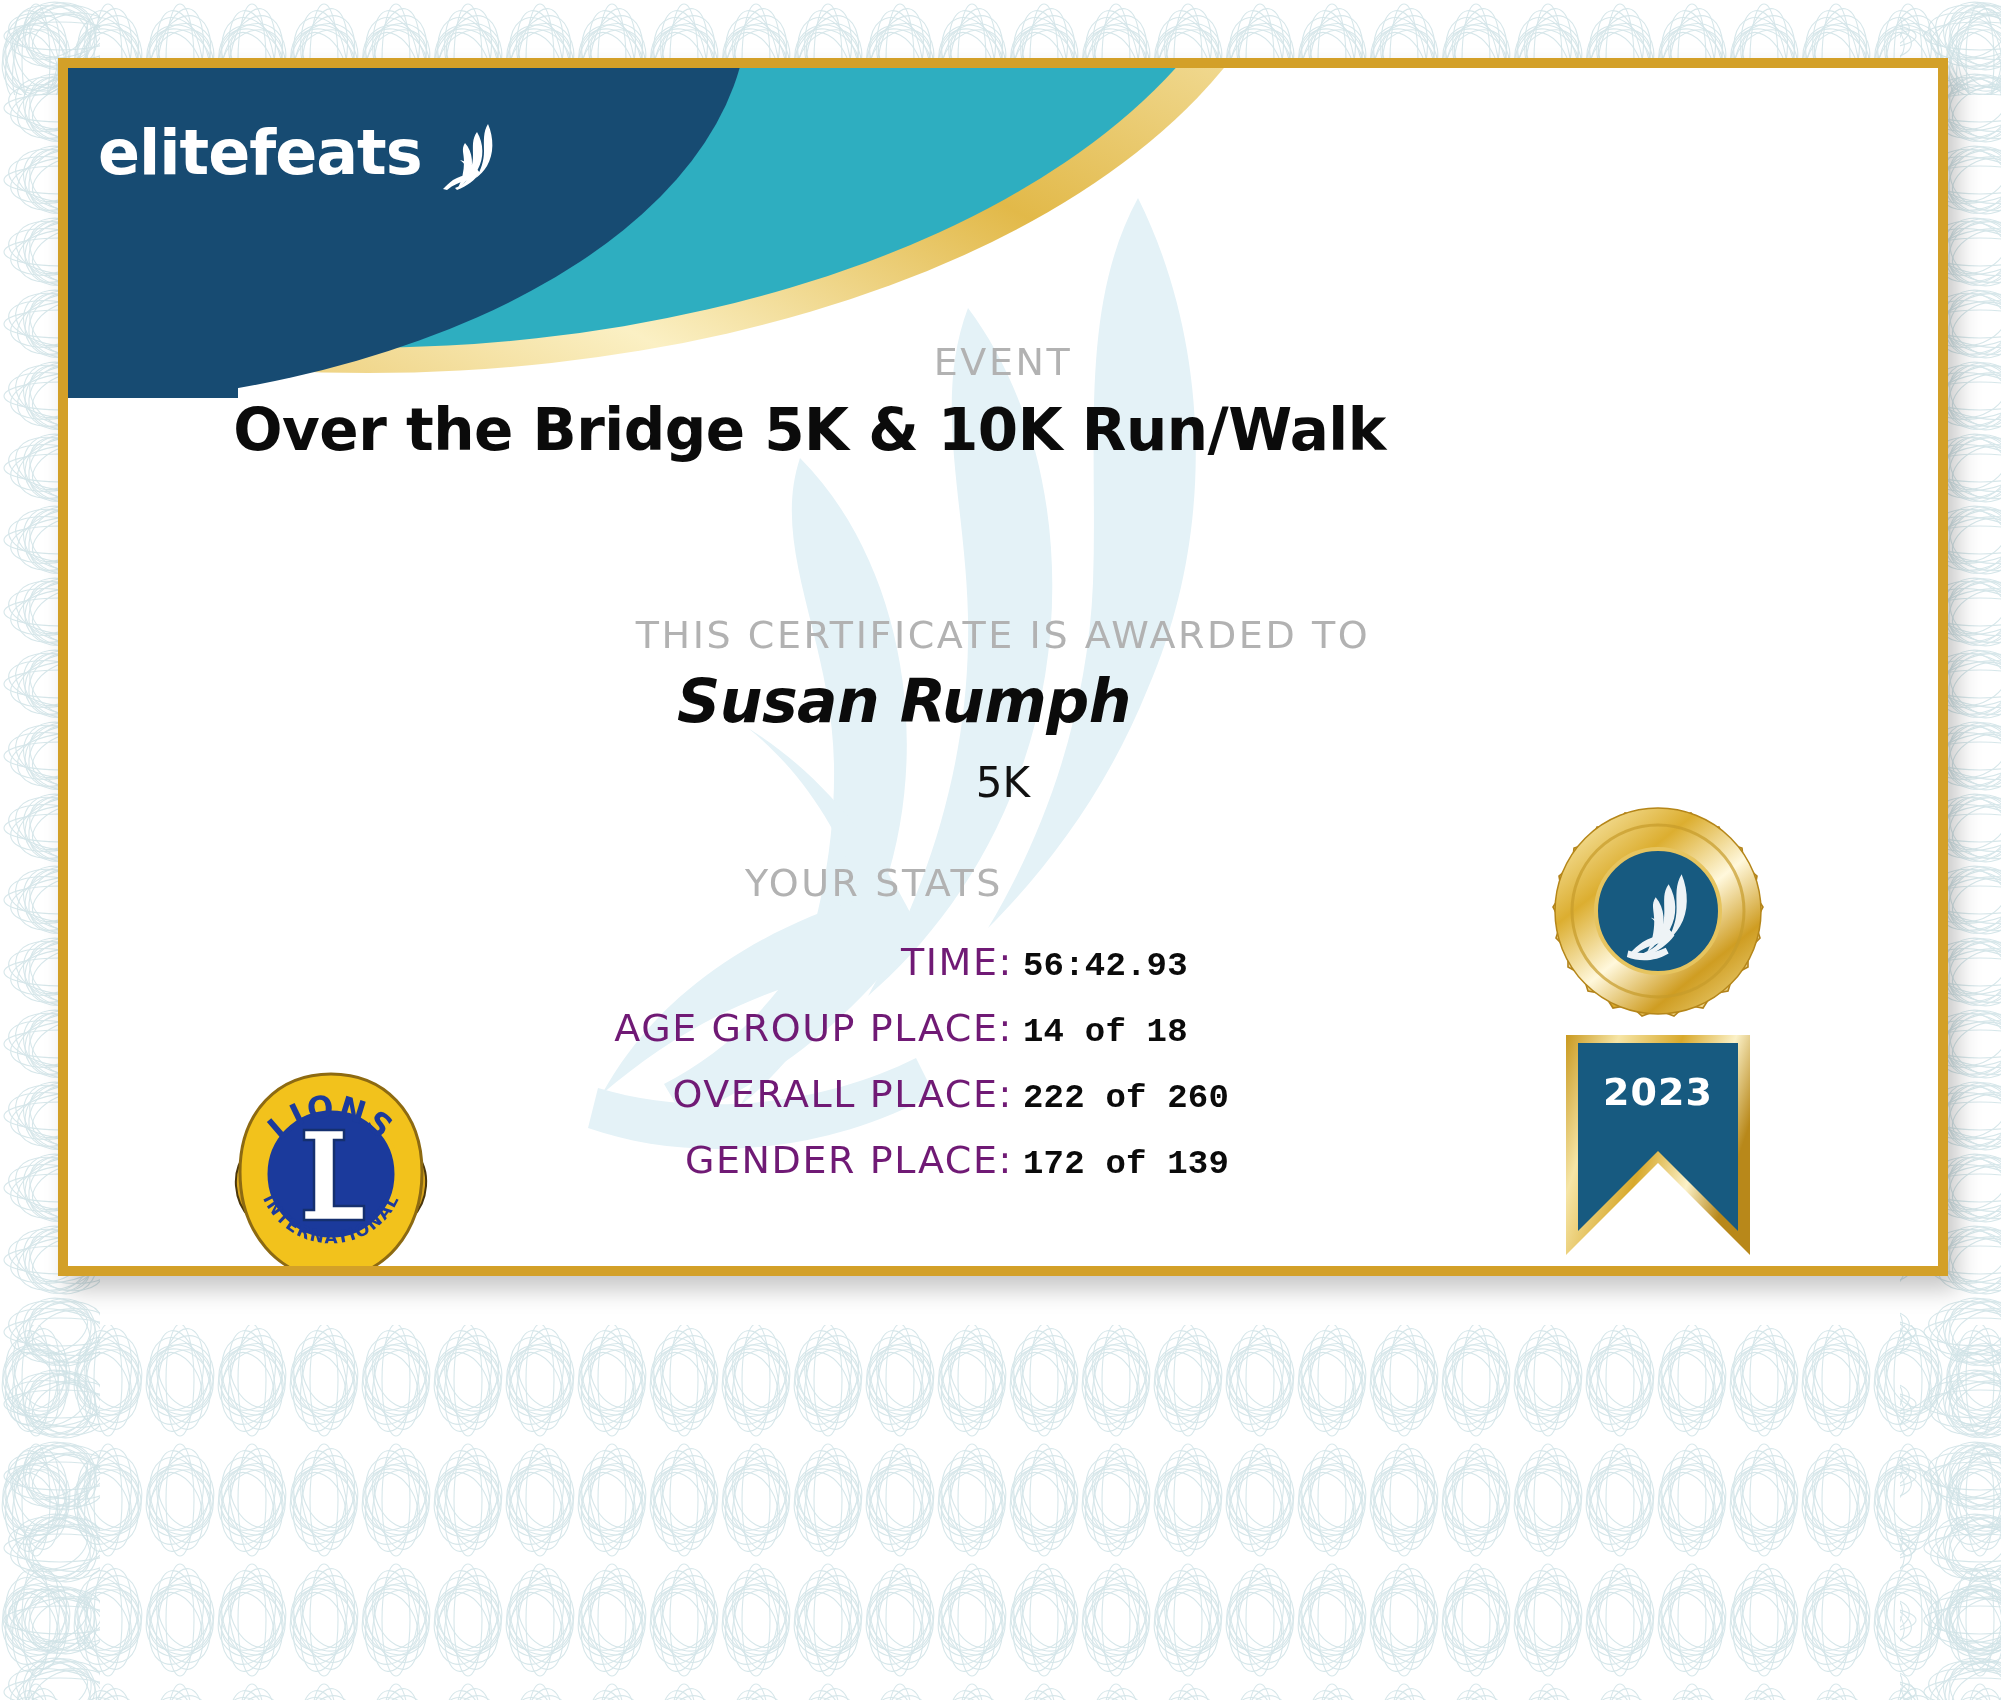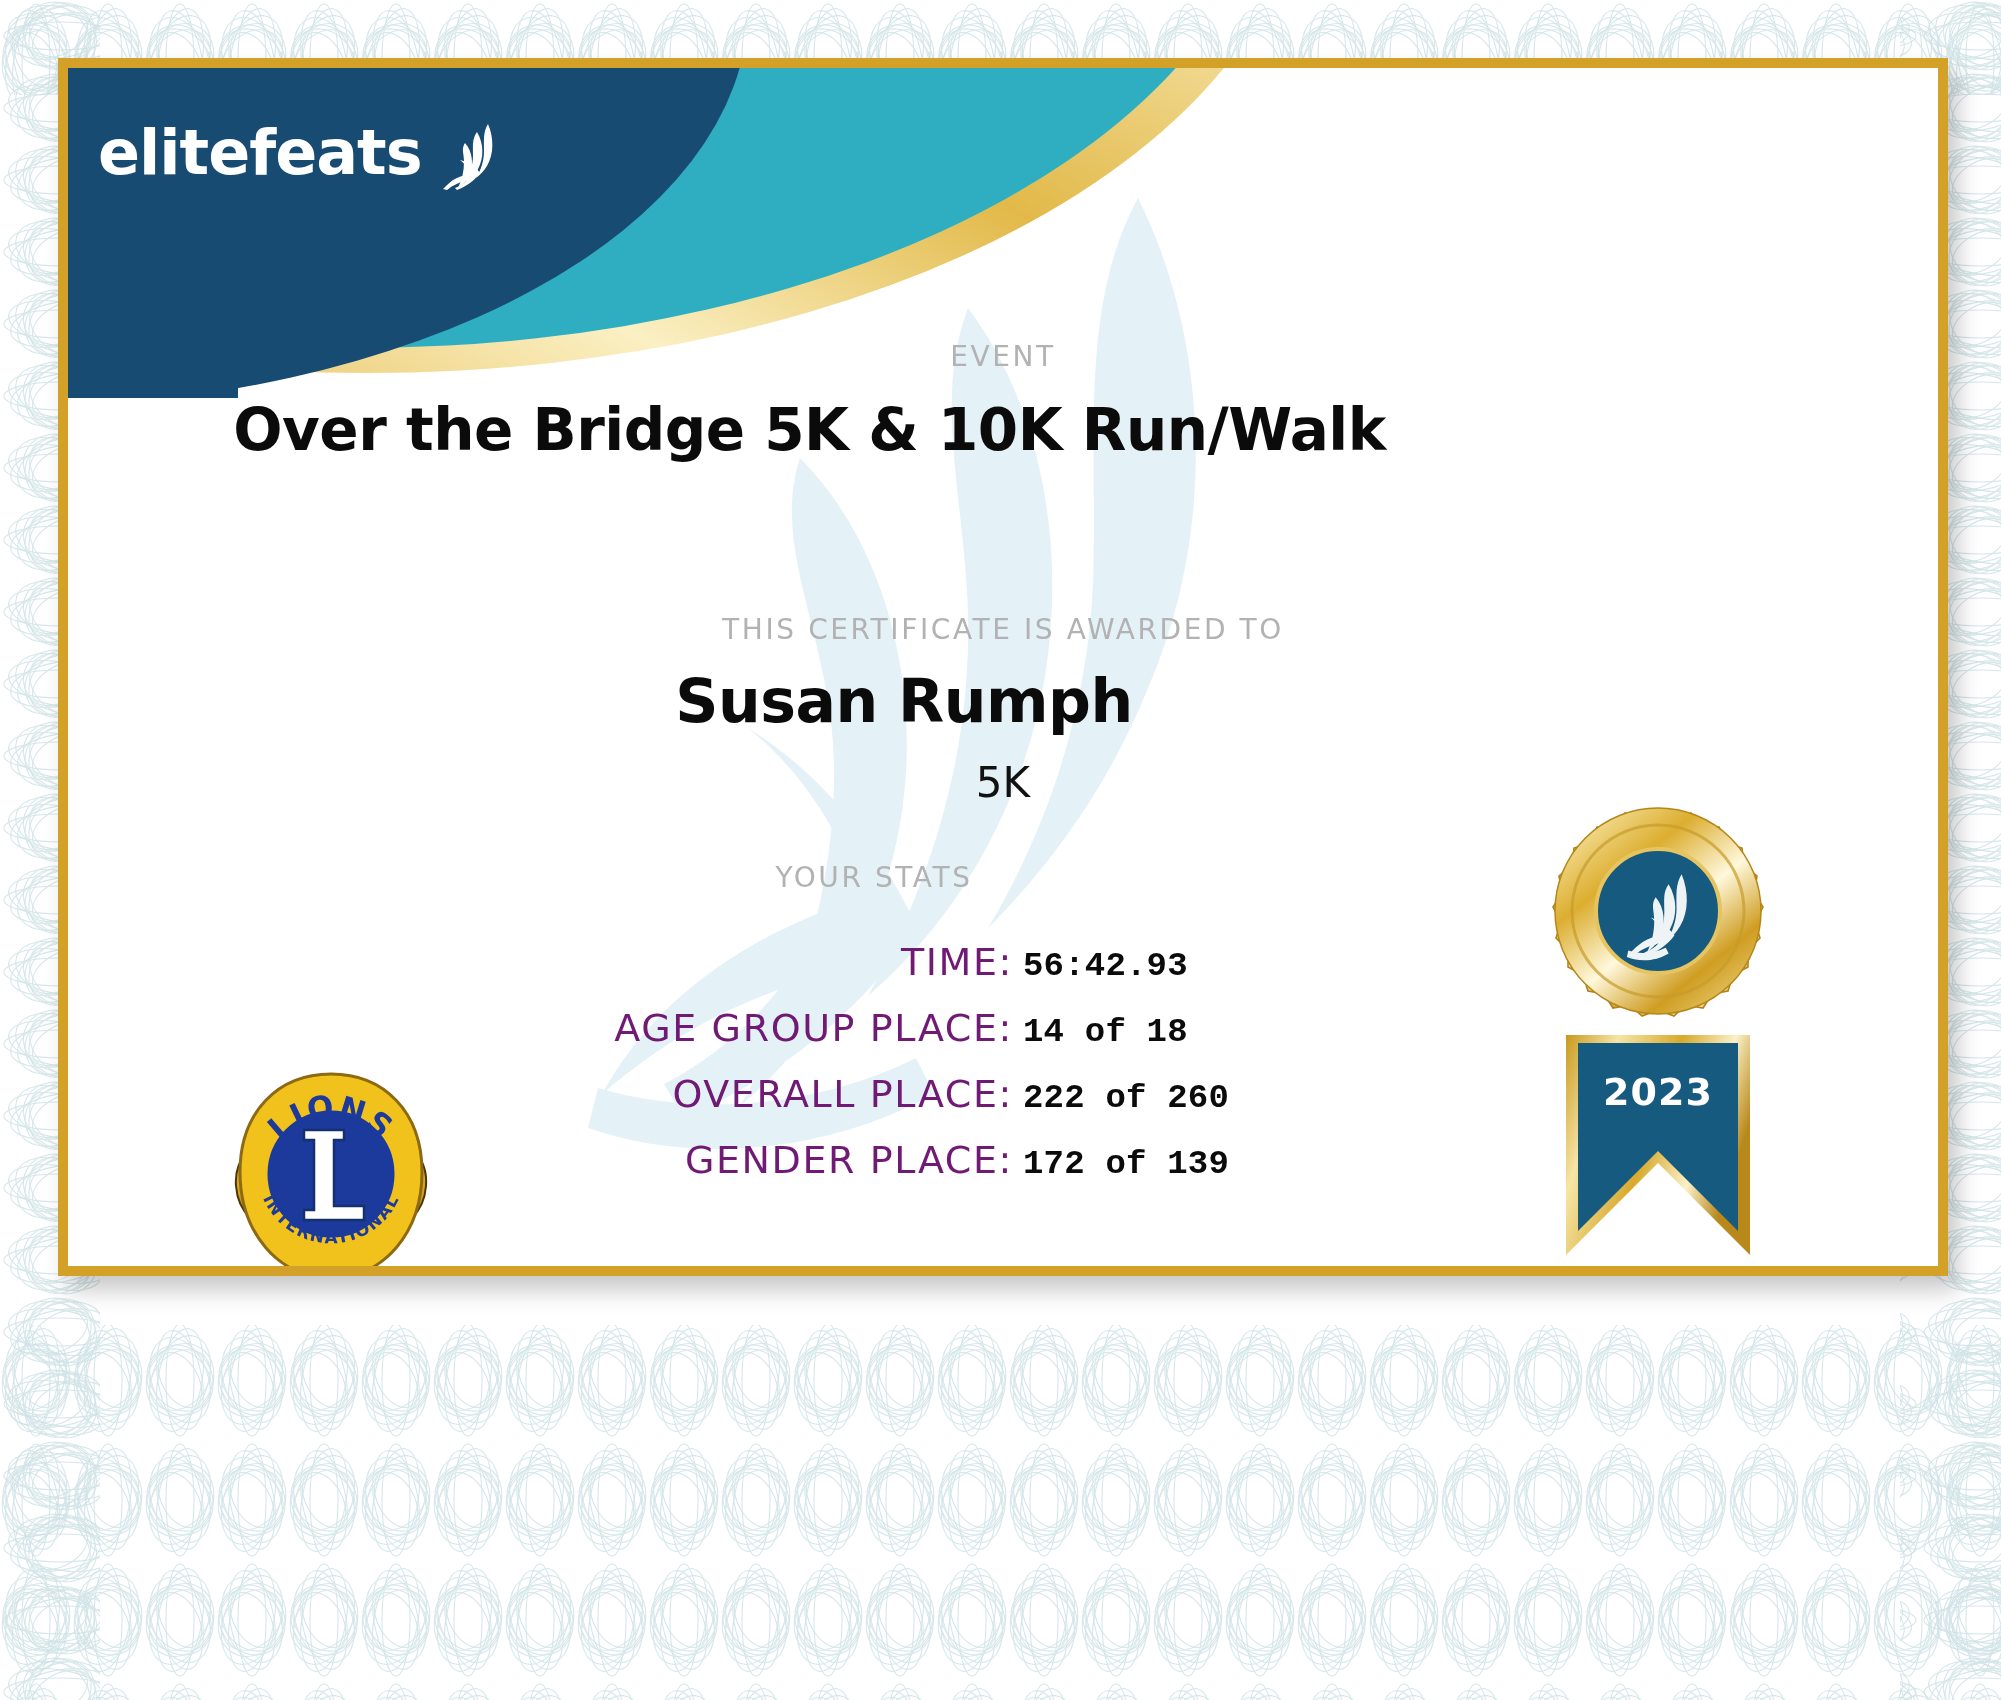--- a/index.html
+++ b/index.html
@@ -98,21 +98,21 @@
     position: absolute;
     left: 0;
     top: 0;
     width: 1870px;
     height: 1198px;
     z-index: 7;
   }
 
   .label-muted {
     color: #b2b2b2;
-    font-size: 28px;
+    font-size: 38px;
     font-weight: 400;
     letter-spacing: 2.6px;
     text-align: center;
     font-family: "DejaVu Sans", sans-serif;
   }
   .heading-bold {
     color: #0b0b0b;
     font-weight: 700;
     text-align: center;
     font-family: "DejaVu Sans", sans-serif;
@@ -122,20 +122,21 @@
   #event-label { position: absolute; left: 0; top: 272px; width: 1870px; }
   #event-title {
     position: absolute; left: 0; top: 328px; width: 1483px;
     font-size: 58px;
   }
 
   #awarded-label { position: absolute; left: 0; top: 545px; width: 1870px; }
   #recipient-name {
     position: absolute; left: 0; top: 598px; width: 1672px;
     font-size: 60px;
+    font-style: italic;
   }
   #recipient-distance {
     position: absolute; left: 0; top: 690px; width: 1870px;
     font-size: 42px; font-weight: 400;
     color: #111; text-align: center;
     font-family: "DejaVu Sans", sans-serif;
   }
 
   #stats-label { position: absolute; left: 0; top: 793px; width: 1612px; }
 

